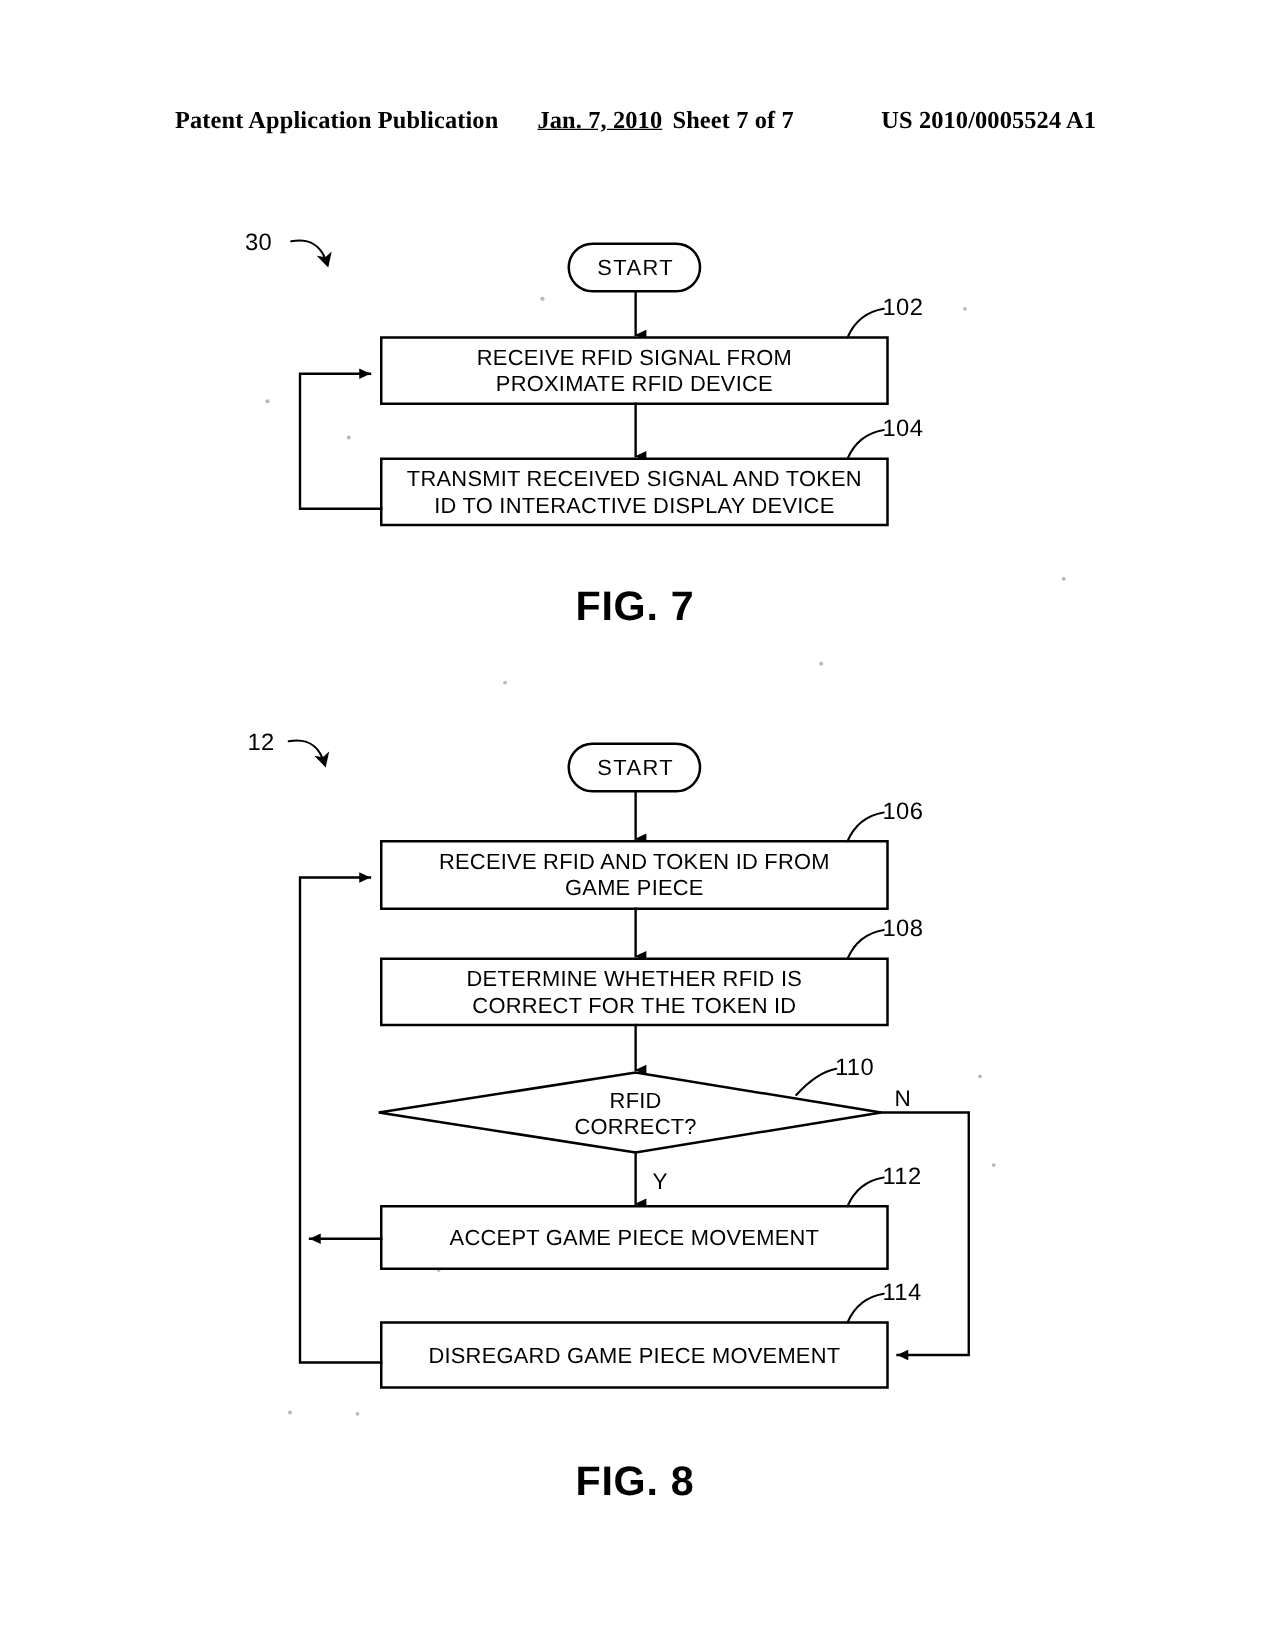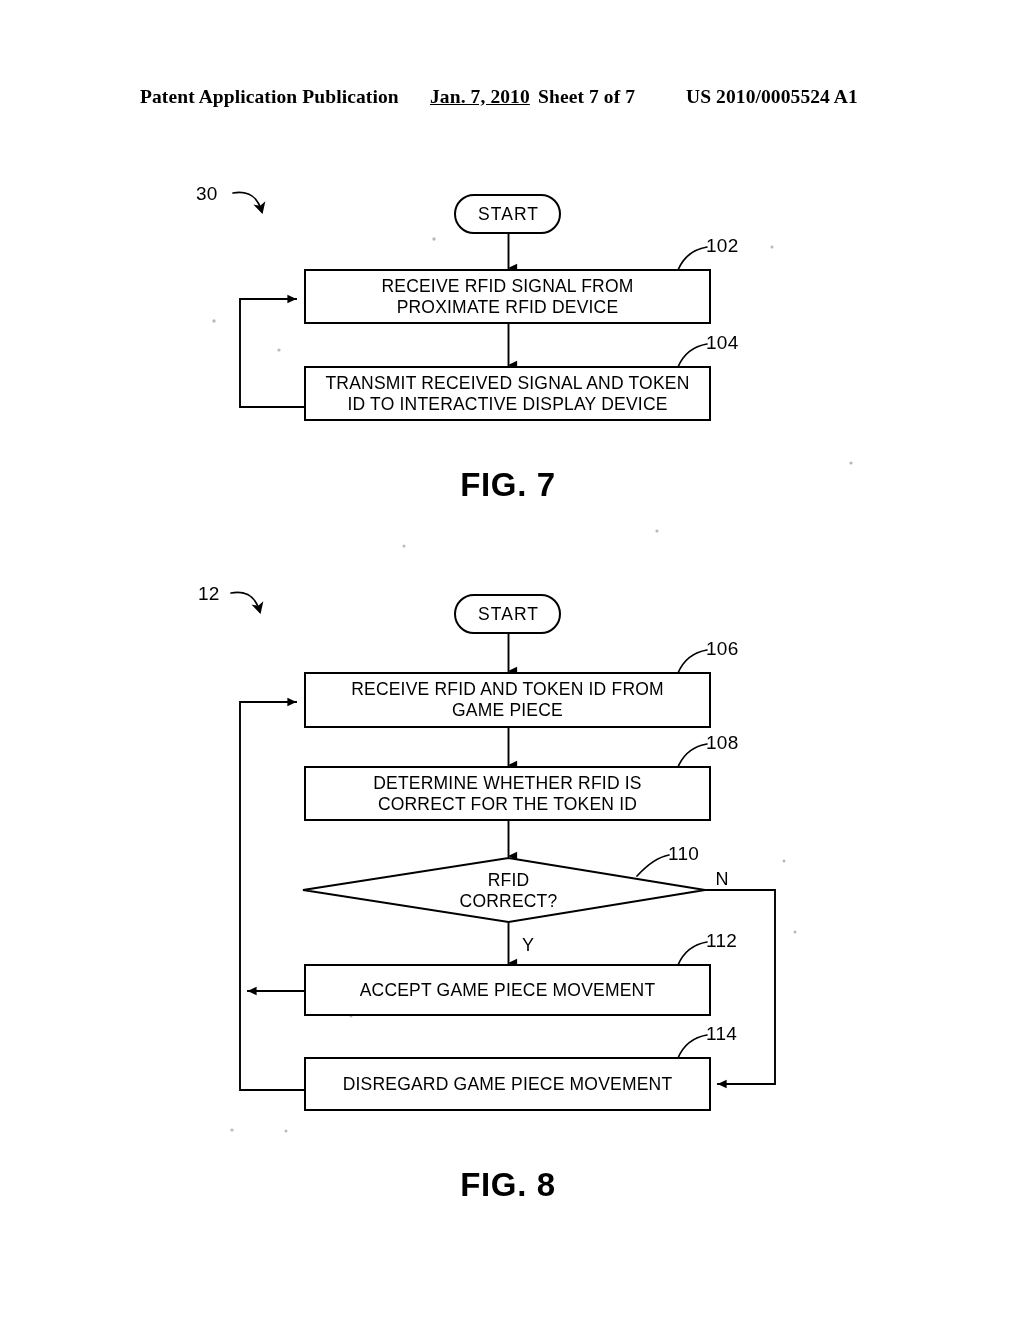--- a/index.html
+++ b/index.html
@@ -29,21 +29,21 @@
     align-items: baseline;
     font-family: "Liberation Serif", serif;
     font-weight: bold;
     font-size: 19.5px;
     letter-spacing: 0.1px;
     white-space: nowrap;
   }
   .hdr-pub   { position: absolute; left: 140px; }
   .hdr-date  { position: absolute; left: 430px; text-decoration: underline; }
   .hdr-sheet { position: absolute; left: 538px; }
-  .hdr-num   { position: absolute; left: 686px; }
+  .hdr-num   { position: absolute; left: 705px; }
 
   
   .sheet {
     position: absolute;
     top: 0;
     left: 0;
     width: 923px;
     height: 1320px;
   }
   svg.drawing {

